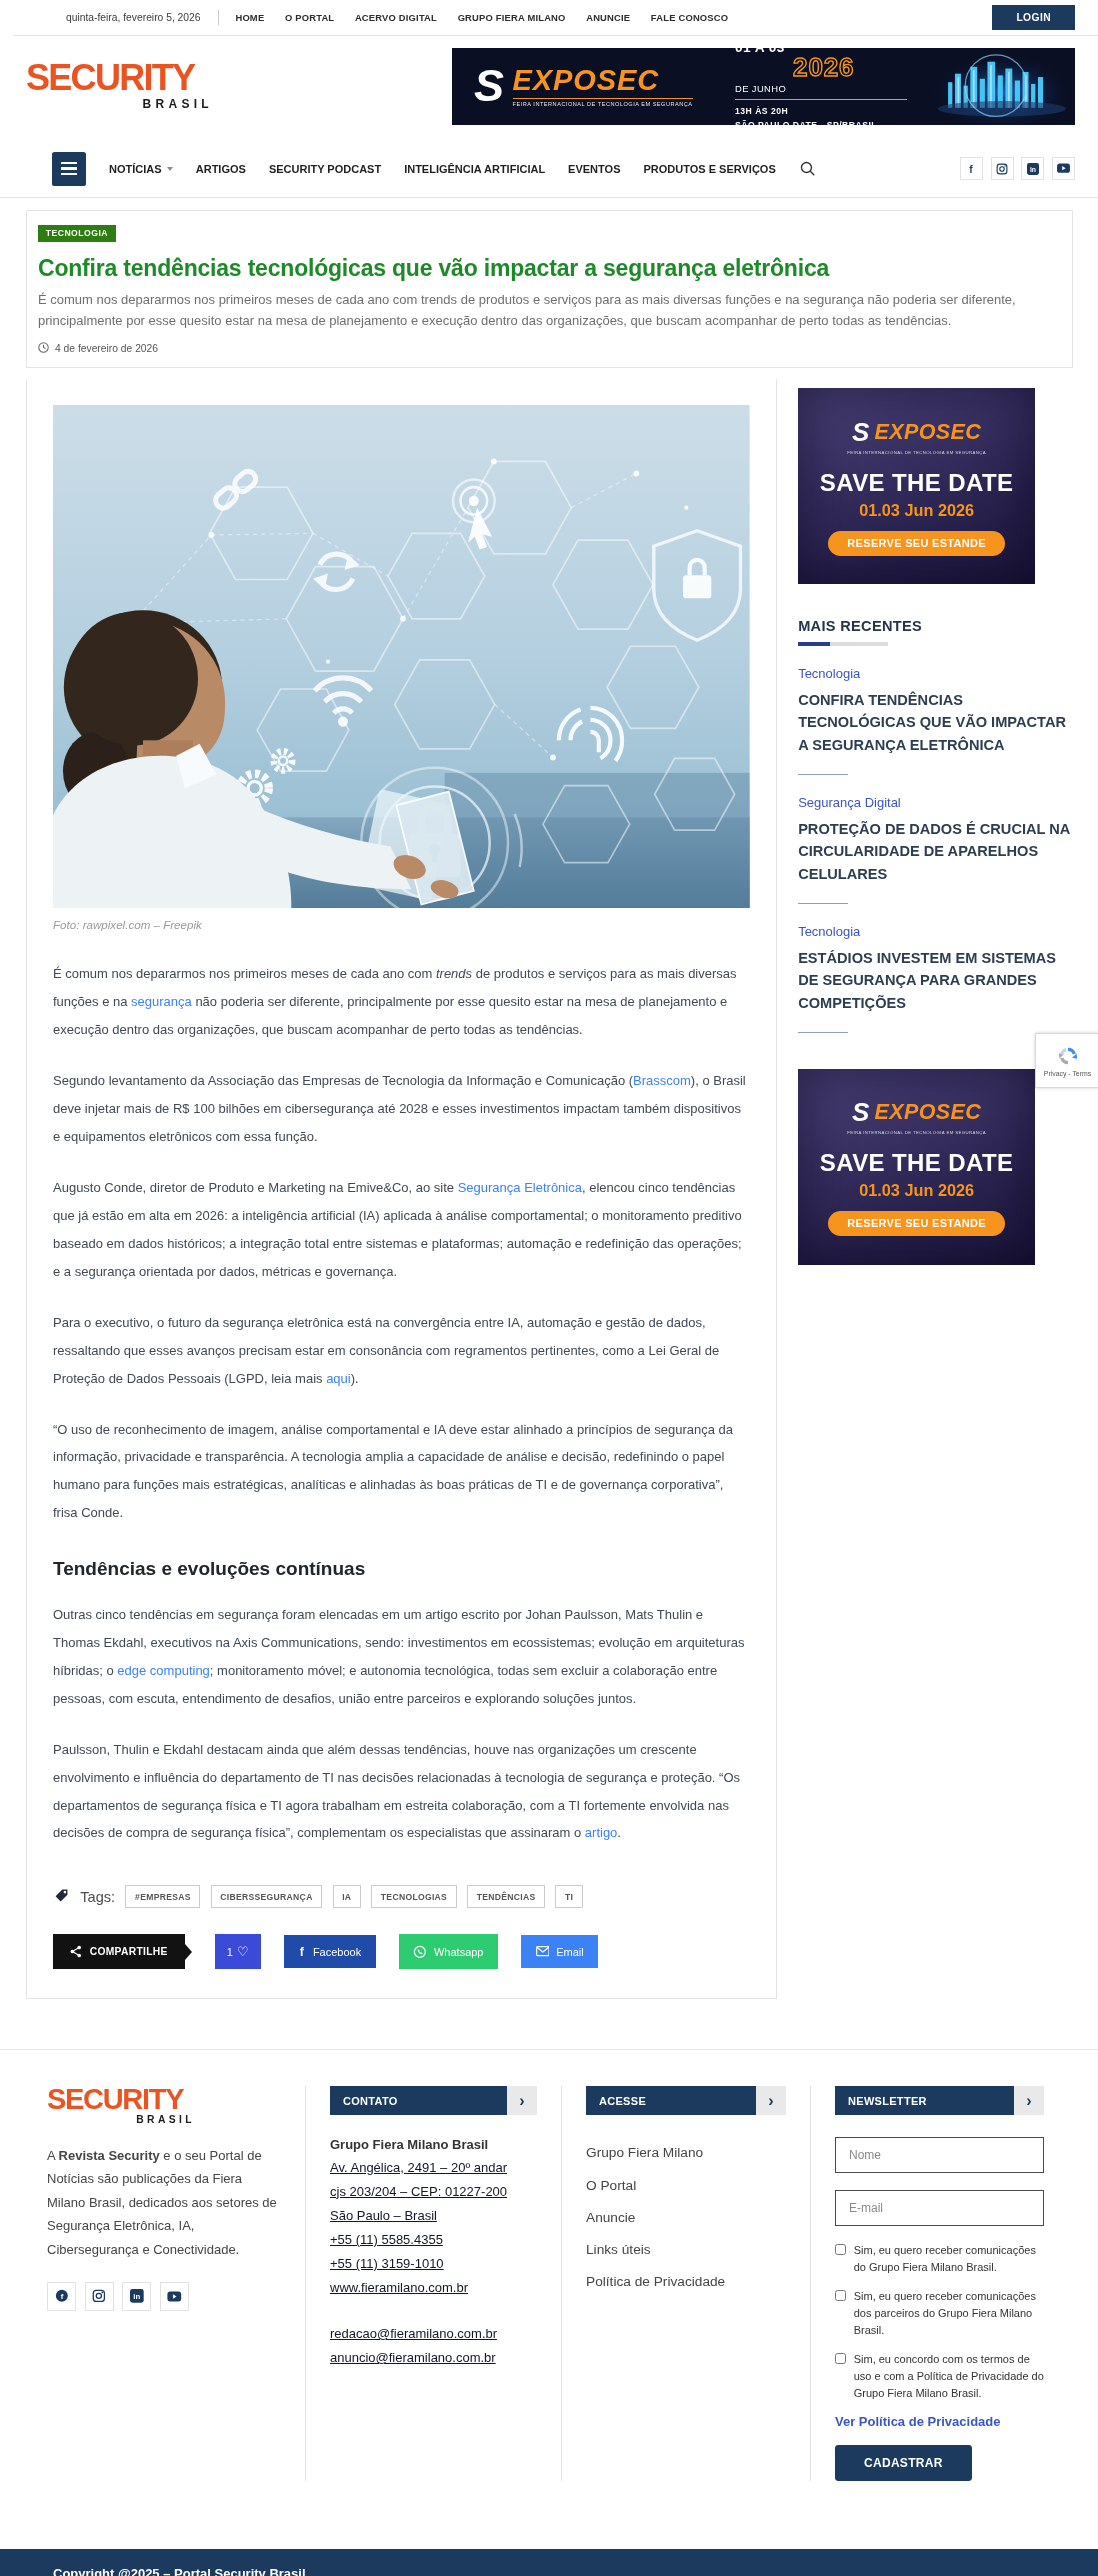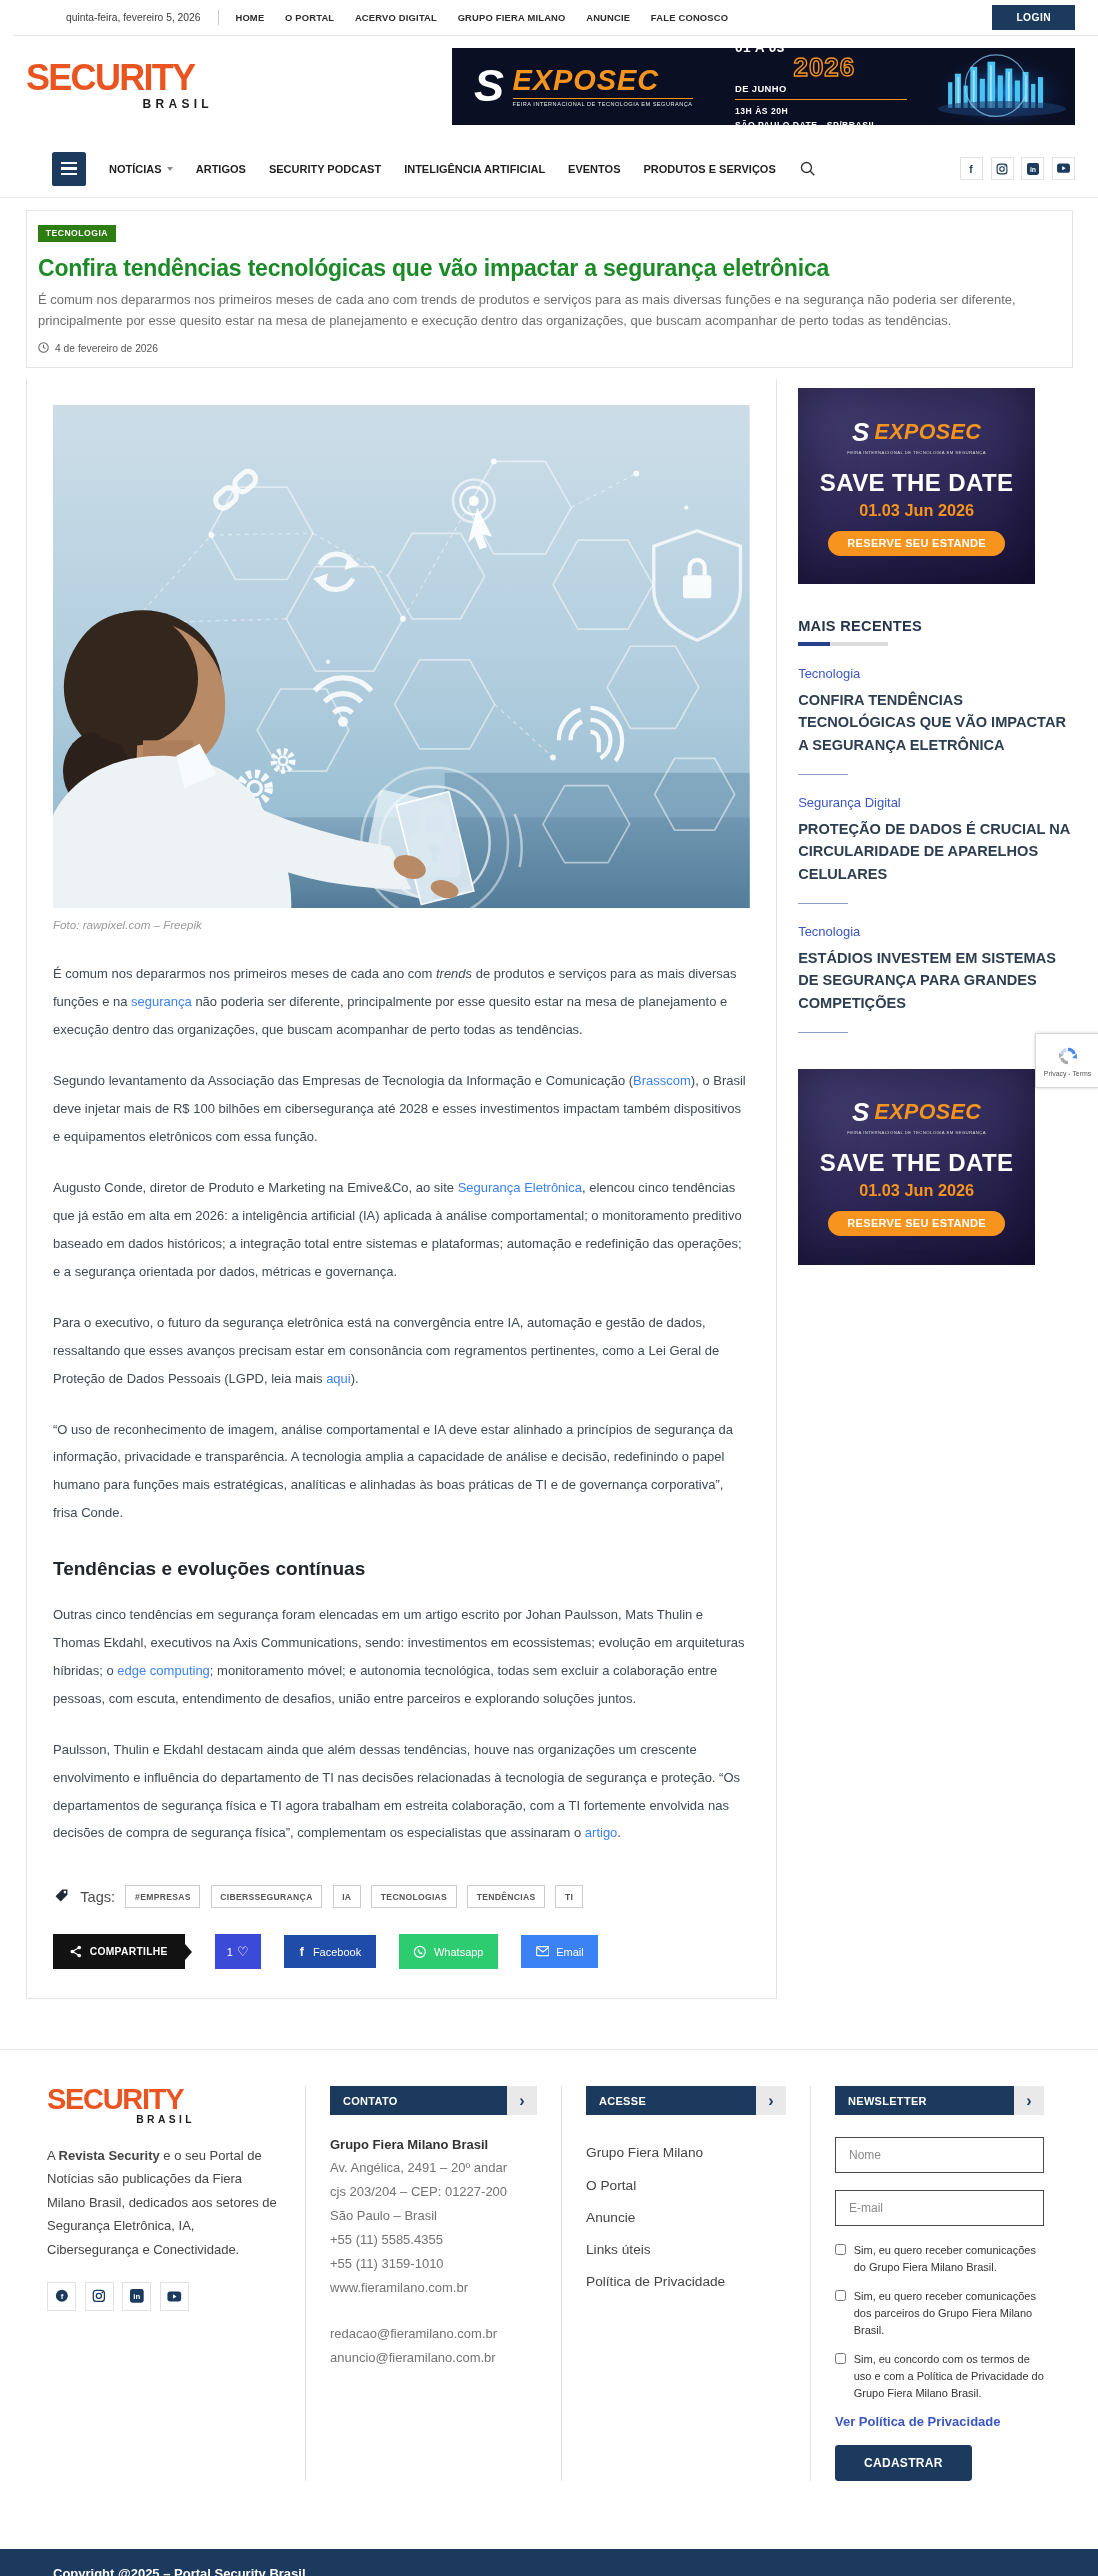--- a/index.html
+++ b/index.html
@@ -21,21 +21,21 @@
   .logo-main { color:#e95420; font-weight:bold; font-size:36px; letter-spacing:-1.7px; line-height:.9; font-stretch:condensed; }
   .logo-sub { color:#1d1d1d; font-weight:bold; font-size:12px; letter-spacing:4.3px; text-align:right; margin-top:1.7px; }
   .header-banner { margin-left:auto; width:623px; height:77px; background:#0a0f24; display:flex; align-items:center; overflow:hidden; cursor:pointer; }
   .hb-left { display:flex; align-items:center; gap:8.6px; padding-left:22px; width:283px; }
   .hb-s { color:#fff; font-size:45px; font-weight:bold; font-style:italic; line-height:.9; }
   .hb-exposec { color:#f7941d; font-size:29px; font-weight:bold; font-style:italic; letter-spacing:0.9px; line-height:1; }
   .hb-tagline { color:#e8e8e8; font-size:5.6px; letter-spacing:0.5px; margin-top:3.4px; border-top:0.9px solid #f7941d; padding-top:1.7px; }
   .hb-mid { width:189px; color:#fff; }
   .hb-dates { display:flex; align-items:center; gap:6.9px; }
   .hb-d1 { font-weight:bold; font-size:13.7px; letter-spacing:0.4px; }
-  .hb-d2 { font-weight:bold; font-size:9.4px; letter-spacing:0.4px;margin-top:28px; }
+  .hb-d2 { font-weight:normal; font-size:9.4px; letter-spacing:0.4px;margin-top:28px; }
   .hb-year { font-size:26px; font-weight:bold; color:#0a0f24; -webkit-text-stroke:1.4px #f7941d; letter-spacing:0.9px; }
   .hb-line { height:0.9px; background:#f7941d; margin:5.2px 0 5.2px; width:172px; }
   .hb-time,.hb-venue { font-size:8.6px; font-weight:bold; letter-spacing:0.5px; line-height:1.6; }
   .hb-city { margin-left:auto; height:77px; }
 
   
   .mainnav { display:flex; align-items:center; height:57px; padding:0 24px 0 52px; border-bottom:0.9px solid #e6e6e6; background:#fff; }
   .hamburger { width:34px; height:34px; background:#1b3a5e; border-radius:2.6px; display:flex; flex-direction:column; justify-content:center; align-items:center; gap:3.4px; cursor:pointer; border:none; }
   .hamburger i { display:block; width:15.5px; height:2.1px; background:#fff; }
   .nav-item { font-size:11px; font-weight:bold; color:#1f1f1f; margin-left:23px; cursor:pointer; display:flex; align-items:center; }
@@ -103,21 +103,21 @@
   .fcol2 { width:256px; } .fcol3 { width:249px; } .fcol4 { width:258px; }
   .f-logo-main { color:#e95420; font-weight:bold; font-size:29px; letter-spacing:-1.3px; line-height:.9; }
   .f-logo-sub { color:#1d1d1d; font-weight:bold; font-size:10.3px; letter-spacing:3.4px; width:148px; text-align:right; margin-top:1.7px; }
   .f-about { font-size:13px; color:#454545; line-height:1.8; margin:19px 0 20.6px; }
   .f-social { display:flex; gap:8.6px; }
   .f-social .social-box { width:29px; height:29px; }
   .f-head { display:flex; align-items:stretch; margin-bottom:22px; }
   .f-head-bar { flex:1; background:#1b3a5e; color:#fff; font-weight:bold; font-size:11px; letter-spacing:0.3px; padding:8.6px 13px; }
   .f-head-arrow { width:30px; background:#e9e9e9; display:flex; align-items:center; justify-content:center; color:#1b3a5e; font-size:16.3px; font-weight:bold; cursor:pointer; }
   .f-company { font-weight:bold; font-size:13px; color:#333; margin-bottom:3.4px; }
-  .f-line { font-size:13px; color:#737373; line-height:1.85; }
+  .f-line { font-size:13px; color:#0f172a; line-height:1.85;text-decoration:underline; }
   .f-mailgap { height:22px; }
   .f-links div { font-size:13.7px; color:#454545; line-height:2.35; cursor:pointer; }
   .nl-input { width:100%; height:36px; border:0.9px solid #4a4a4a; padding:0 13px; font-size:12px; font-family:inherit; color:#333; margin-bottom:16.3px; }
   .nl-input::placeholder { color:#8a8a8a; }
   .nl-check { display:flex; gap:7.7px; font-size:11px; color:#333; line-height:1.55; margin-bottom:12px; cursor:pointer; }
   .nl-check input { width:11px; height:11px; margin-top:1.7px; flex:none; cursor:pointer; }
   .nl-privacy { display:block; color:#3b56c0; font-weight:bold; font-size:13px; margin:3.4px 0 15.5px; cursor:pointer; }
   .nl-submit { background:#1b3a5e; color:#fff; font-weight:bold; font-size:12px; letter-spacing:0.3px; padding:11px 29px; border:none; border-radius:3.4px; font-family:inherit; cursor:pointer; }
 
   .bottombar { background:#1b3a5e; height:74px; display:flex; justify-content:space-between; padding:0 43px 0 53px; margin-top:29px; margin-bottom:10.3px; }

